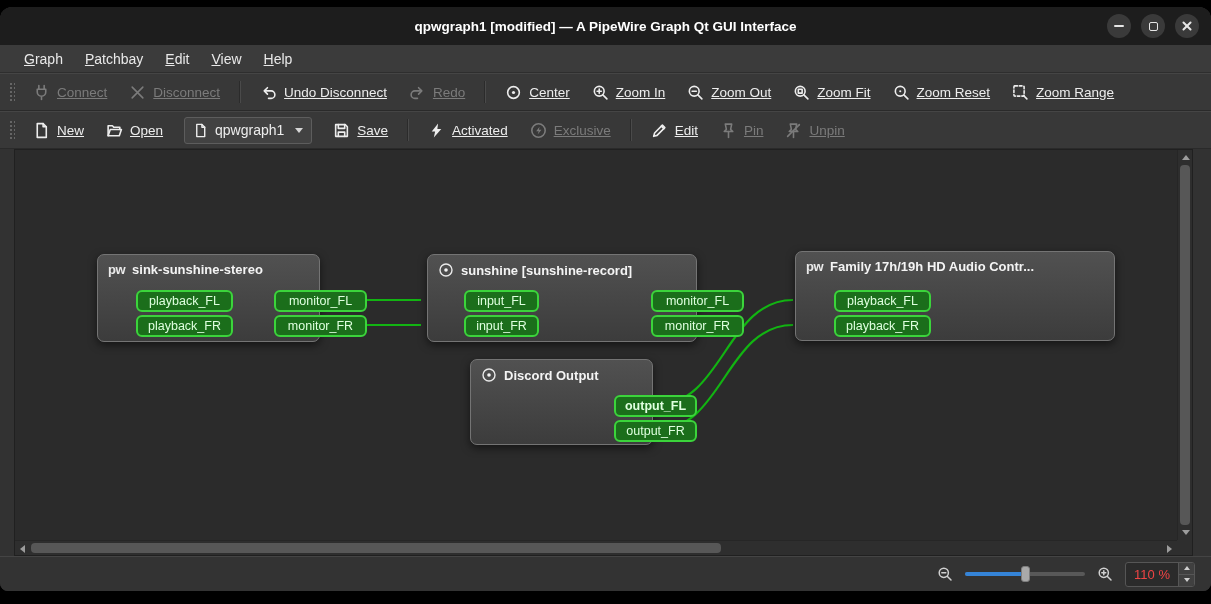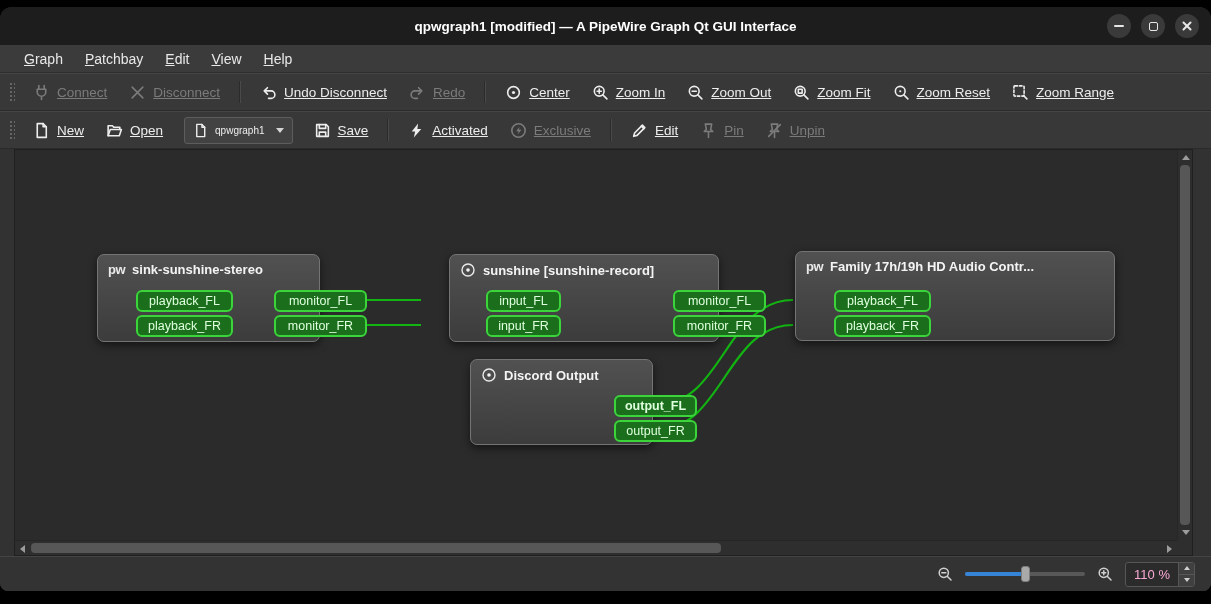--- a/index.html
+++ b/index.html
@@ -29,21 +29,21 @@
              border-top:1px solid #454545; border-bottom:1px solid #2a2a2a; }
   .tb-handle { width:7px; height:22px; margin:0 6px 0 2px;
                background-image:radial-gradient(#666 1px, transparent 1.2px); background-size:4px 4px; background-position:1px 1px; }
   .tb-sep { width:2px; height:22px; margin:0 7px; border-left:1px solid #2b2b2b; border-right:1px solid #4a4a4a; }
   .tb-item { display:flex; align-items:center; gap:7px; padding:6px 10px; color:#ededed; font-size:13.5px; border-radius:4px; white-space:nowrap;text-decoration:underline; }
   .tb-item.disabled { color:#7b7b7b; }
   .tb-item svg { flex:0 0 auto; }
   .icon { stroke:currentColor; fill:none; stroke-width:1.5; stroke-linecap:round; stroke-linejoin:round; }
 
   .combo { display:flex; align-items:center; gap:7px; margin:0 9px; padding:4px 8px; height:27px;
-           background:#424242; border:1px solid #5d5d5d; border-radius:3px; color:#ededed; font-size:10px; }
+           background:#424242; border:1px solid #5d5d5d; border-radius:3px; color:#ededed; font-size:14px; }
   .combo-arrow { width:0; height:0; border-left:4px solid transparent; border-right:4px solid transparent; border-top:5px solid #d6d6d6; margin-left:4px; }
 
   
   .canvas-frame { position:relative; flex:1 1 auto; margin:0 18px 0 14px; background:#2b2b2b; border:1px solid #202020; overflow:hidden; }
   .canvas { position:absolute; left:0; top:0; right:15px; bottom:15px; overflow:hidden; background:#2b2b2b; }
   .wires { position:absolute; left:0; top:0; width:100%; height:100%; }
   .wire { stroke:#12b412; stroke-width:2.2; fill:none; }
 
   .node { position:absolute; background:linear-gradient(180deg,#515151,#3c3c3c); border:1px solid #747474; border-radius:7px;
           box-shadow:0 3px 9px rgba(0,0,0,.55); }
@@ -67,21 +67,21 @@
 
   
   .statusbar { height:35px; background:#333333; border-top:1px solid #444; display:flex; align-items:center; justify-content:flex-end;
                padding:0 16px; gap:12px; flex:0 0 auto; }
   .status-icon { stroke:#d0d0d0; fill:none; stroke-width:1.5; stroke-linecap:round; }
   .zoom-slider { position:relative; width:120px; height:16px; display:flex; align-items:center; }
   .zoom-track { position:absolute; left:0; right:0; top:6px; height:4px; background:#585858; border-radius:2px; }
   .zoom-fill  { position:absolute; left:0; width:58px; top:6px; height:4px; background:#3584d8; border-radius:2px; }
   .zoom-handle { position:absolute; left:56px; top:0; width:9px; height:16px; background:#a9a9a9; border:1px solid #7d7d7d; border-radius:3px; }
   .spinbox { display:flex; align-items:stretch; height:25px; background:#2b2b2b; border:1px solid #565656; border-radius:3px; overflow:hidden; }
-  .spin-value { display:flex; align-items:center; padding:0 8px; color:#f9a8d4; font-size:13px; min-width:48px; justify-content:flex-end; }
+  .spin-value { display:flex; align-items:center; padding:0 8px; color:#ef4444; font-size:13px; min-width:48px; justify-content:flex-end; }
   .spin-btns { display:flex; flex-direction:column; border-left:1px solid #565656; width:16px; }
   .spin-btn { flex:1; background:#404040; display:flex; align-items:center; justify-content:center; }
   .spin-btn + .spin-btn { border-top:1px solid #565656; }
   .spin-tri-up { width:0;height:0;border-left:3.5px solid transparent;border-right:3.5px solid transparent;border-bottom:4px solid #cfcfcf; }
   .spin-tri-down { width:0;height:0;border-left:3.5px solid transparent;border-right:3.5px solid transparent;border-top:4px solid #cfcfcf; }
 </style>
 </head>
 <body>
 
 <div class="screen">
@@ -284,21 +284,21 @@
           <div class="node-title">
             <span class="pw-logo">pw</span>
             <span>sink-sunshine-stereo</span>
           </div>
           <div class="port" style="left:-2px; top:35px; width:97px;">playback_FL</div>
           <div class="port" style="left:-2px; top:60px; width:97px;">playback_FR</div>
           <div class="port" style="left:136px; top:35px; width:93px;">monitor_FL</div>
           <div class="port" style="left:136px; top:60px; width:93px;">monitor_FR</div>
         </div>
 
-        <div class="node" style="left:434px; top:104px; width:270px; height:88px;">
+        <div class="node" style="left:412px; top:104px; width:270px; height:88px;">
           <div class="node-title">
             <svg class="node-icon" width="16" height="16" viewBox="0 0 16 16">
                 <circle cx="8" cy="8" r="6"></circle>
                 <circle cx="8" cy="8" r="1.8" fill="currentColor" stroke="none"></circle>
               </svg>
             <span>sunshine [sunshine-record]</span>
           </div>
           <div class="port" style="left:-4px; top:35px; width:75px;">input_FL</div>
           <div class="port" style="left:-4px; top:60px; width:75px;">input_FR</div>
           <div class="port" style="left:183px; top:35px; width:93px;">monitor_FL</div>

